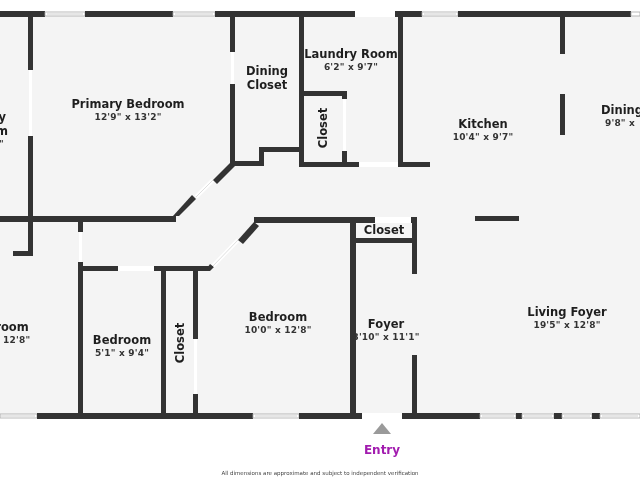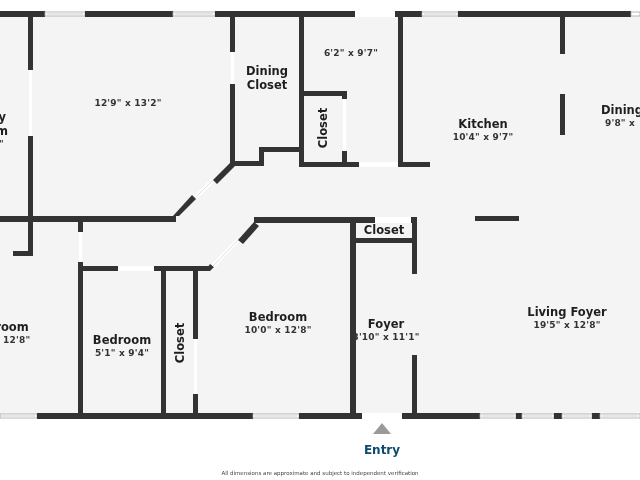--- a/index.html
+++ b/index.html
@@ -7,21 +7,21 @@
     #plan { position: absolute; left: 0; top: 0; width: 640px; height: 480px; }
     .floor { fill: #f4f4f4; }
     .wall { fill: #333333; }
     .win-frame { fill: #ffffff; stroke: #a8a8a8; stroke-width: 0.8; }
     .win-line { stroke: #b8b8b8; stroke-width: 0.7; }
     .door-gap { fill: #ffffff; }
     .label { position: absolute; text-align: center; color: #1e1e1e; white-space: nowrap; transform: translateX(-50%); }
     .room-name { font-weight: bold; font-size: 11.5px; line-height: 14px; display: block; }
     .room-dim { font-size: 9px; line-height: 12px; display: block; font-weight: bold; color: #333; letter-spacing: 0.2px; }
     .vlabel { position: absolute; font-weight: bold; font-size: 11.5px; color: #1e1e1e; transform: translate(-50%, -50%) rotate(-90deg); white-space: nowrap; }
-    .entry-label { position: absolute; left: 382px; top: 443px; transform: translateX(-50%); font-weight: bold; font-size: 12px; color: #0c4a6e; }
+    .entry-label { position: absolute; left: 382px; top: 443px; transform: translateX(-50%); font-weight: bold; font-size: 12px; color: #a21caf; }
     .disclaimer { position: absolute; left: 320px; top: 470px; transform: translateX(-50%); font-size: 5.5px; color: #444; white-space: nowrap; }
   </style>
 </head>
 <body>
 
 <svg id="plan" viewBox="0 0 640 480" xmlns="http://www.w3.org/2000/svg">
 
   <rect class="floor" x="0" y="14" width="640" height="402"></rect>
 
   <g>
@@ -134,29 +134,31 @@
   <polygon points="373,434 391,434 382,423" fill="#9a9a9a"></polygon>
 </svg>
 
 <div class="label" style="left:2px; top:110px; text-align:right; transform:translateX(-100%);">
   <span class="room-name" style="position:relative; left:4px;">y</span>
   <span class="room-name" style="position:relative; left:6px;">m</span>
   <span class="room-dim" style="position:relative; left:2px;">"</span>
 </div>
 
 <div class="label" style="left:128px; top:97px;">
+  <span class="room-name">Primary Bedroom</span>
   <span class="room-dim">12'9" x 13'2"</span>
 </div>
 
 <div class="label" style="left:267px; top:64px;">
   <span class="room-name">Dining</span>
   <span class="room-name">Closet</span>
 </div>
 
 <div class="label" style="left:351px; top:47px;">
+  <span class="room-name">Laundry Room</span>
   <span class="room-dim">6'2" x 9'7"</span>
 </div>
 
 <div class="vlabel" style="left:323px; top:128px;">Closet</div>
 
 <div class="label" style="left:483px; top:75px;margin-top:42px;">
   <span class="room-name">Kitchen</span>
   <span class="room-dim">10'4" x 9'7"</span>
 </div>
 

